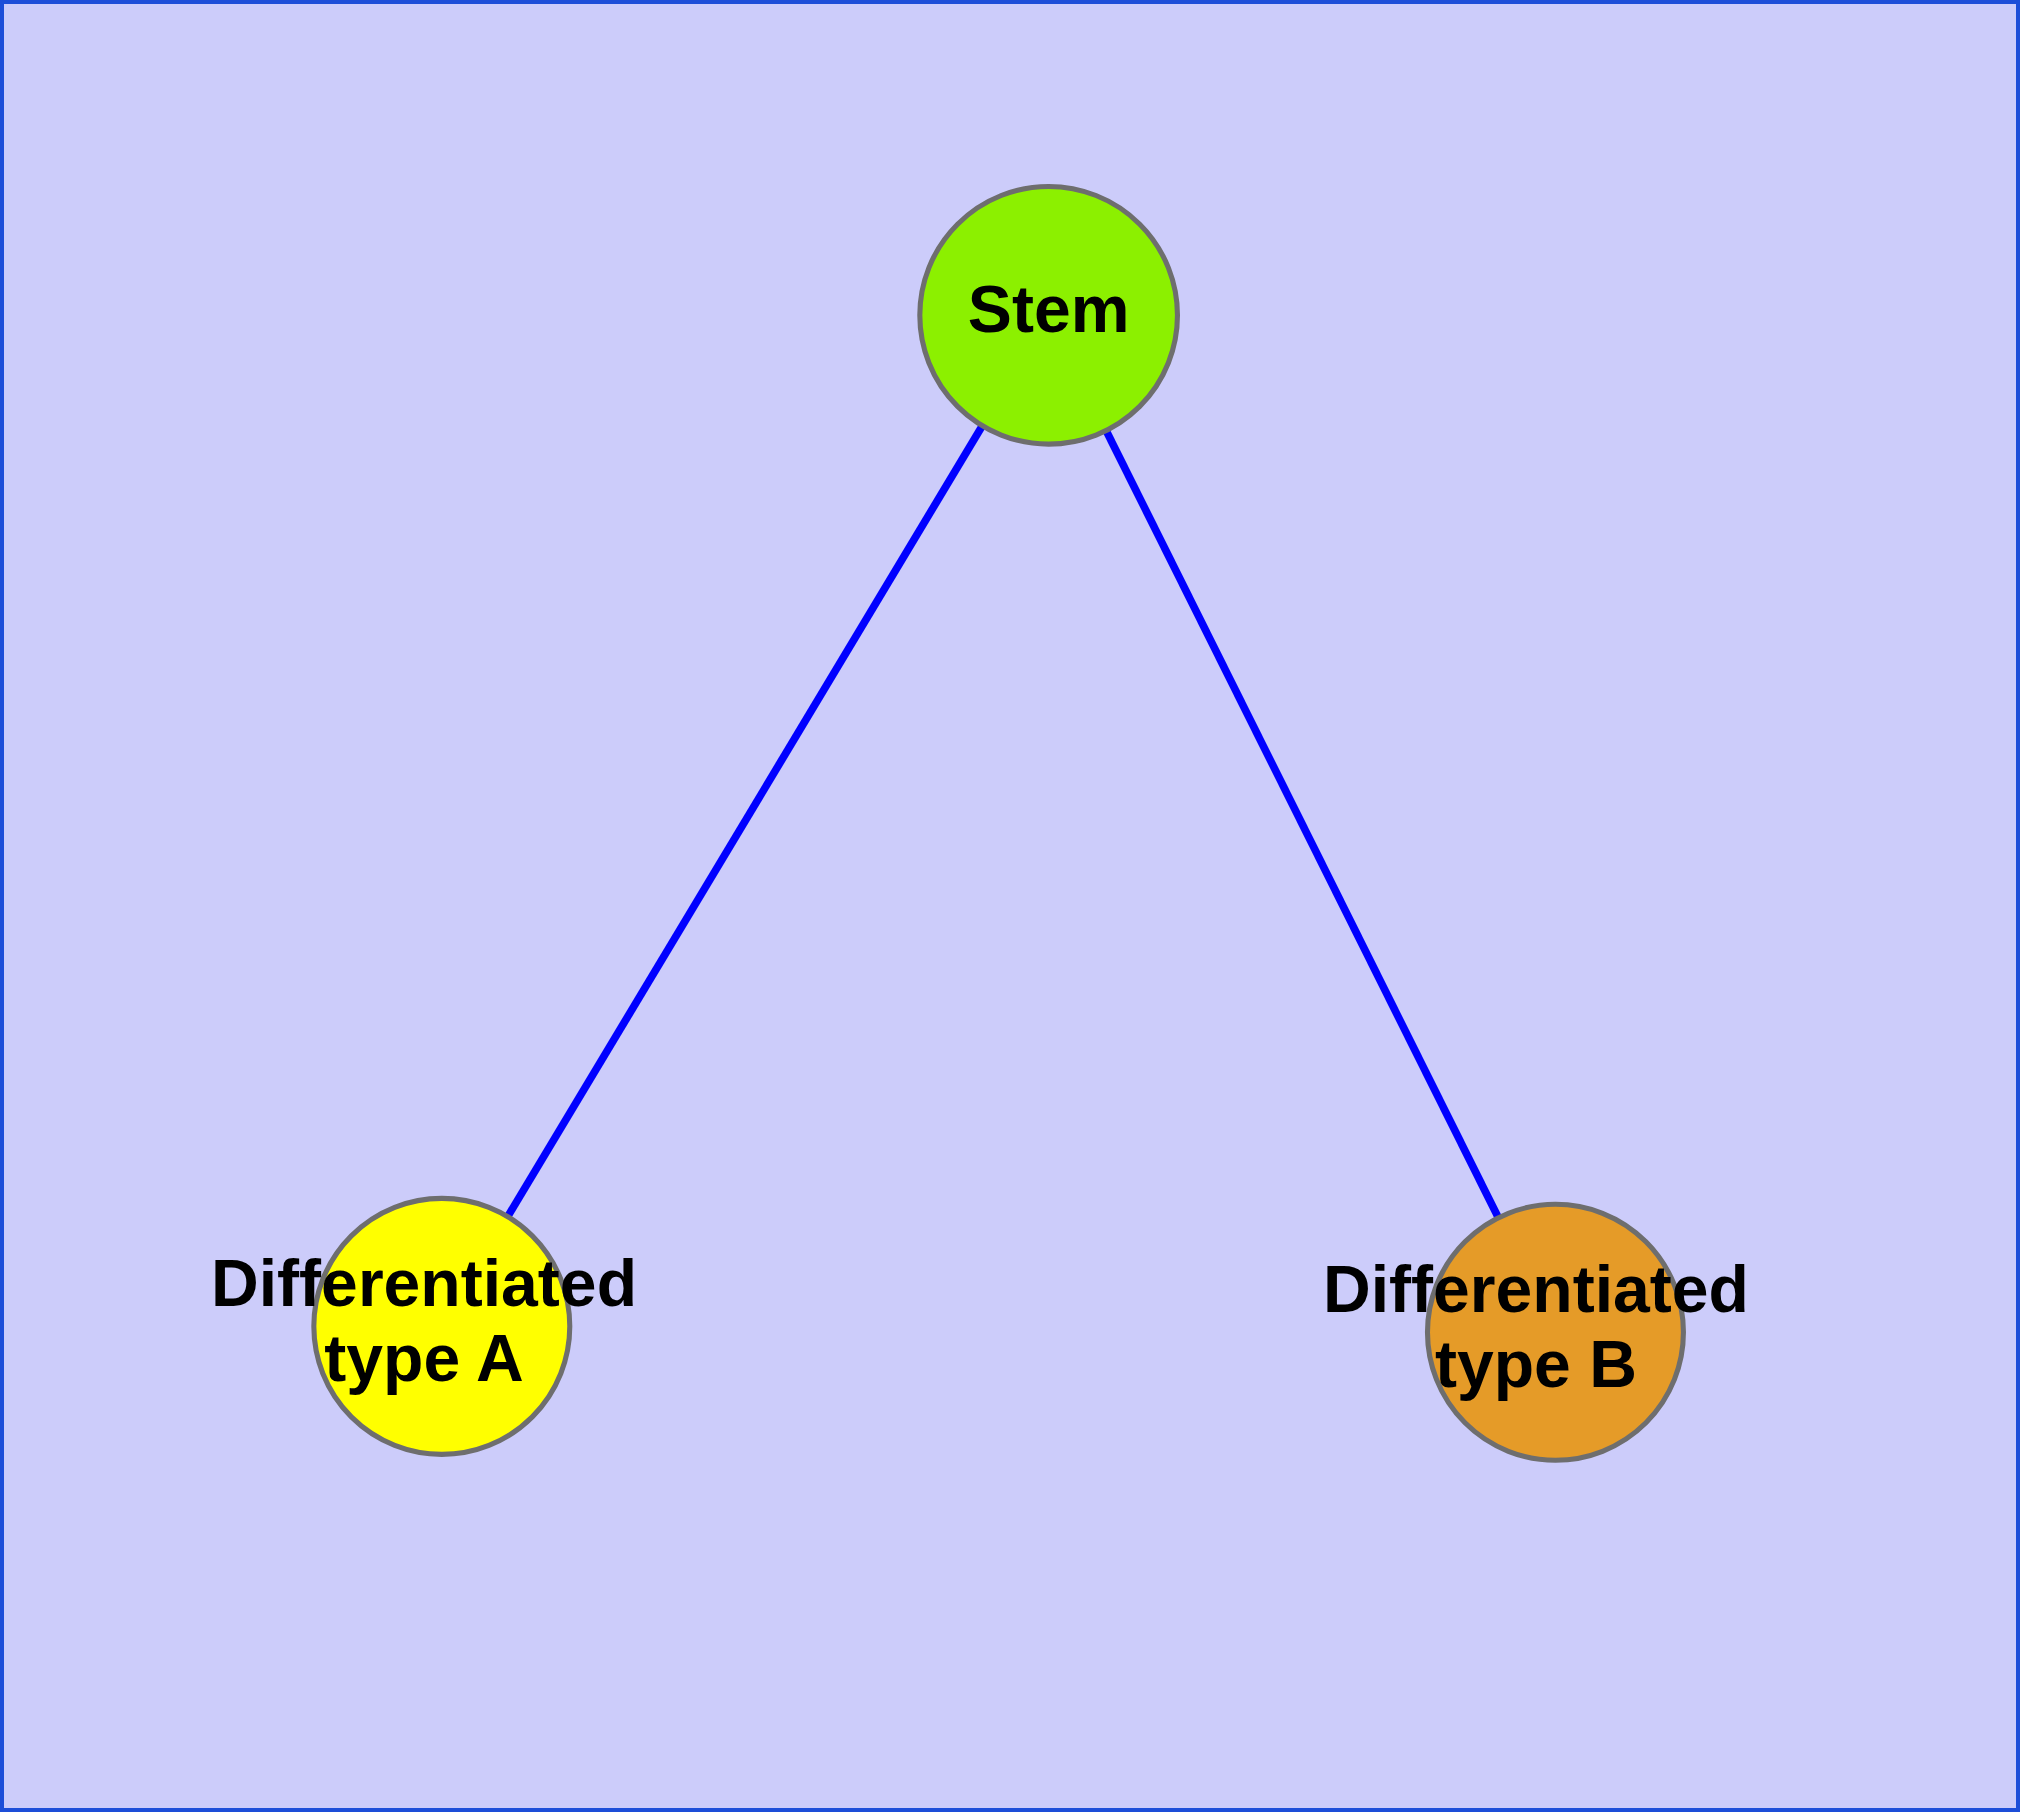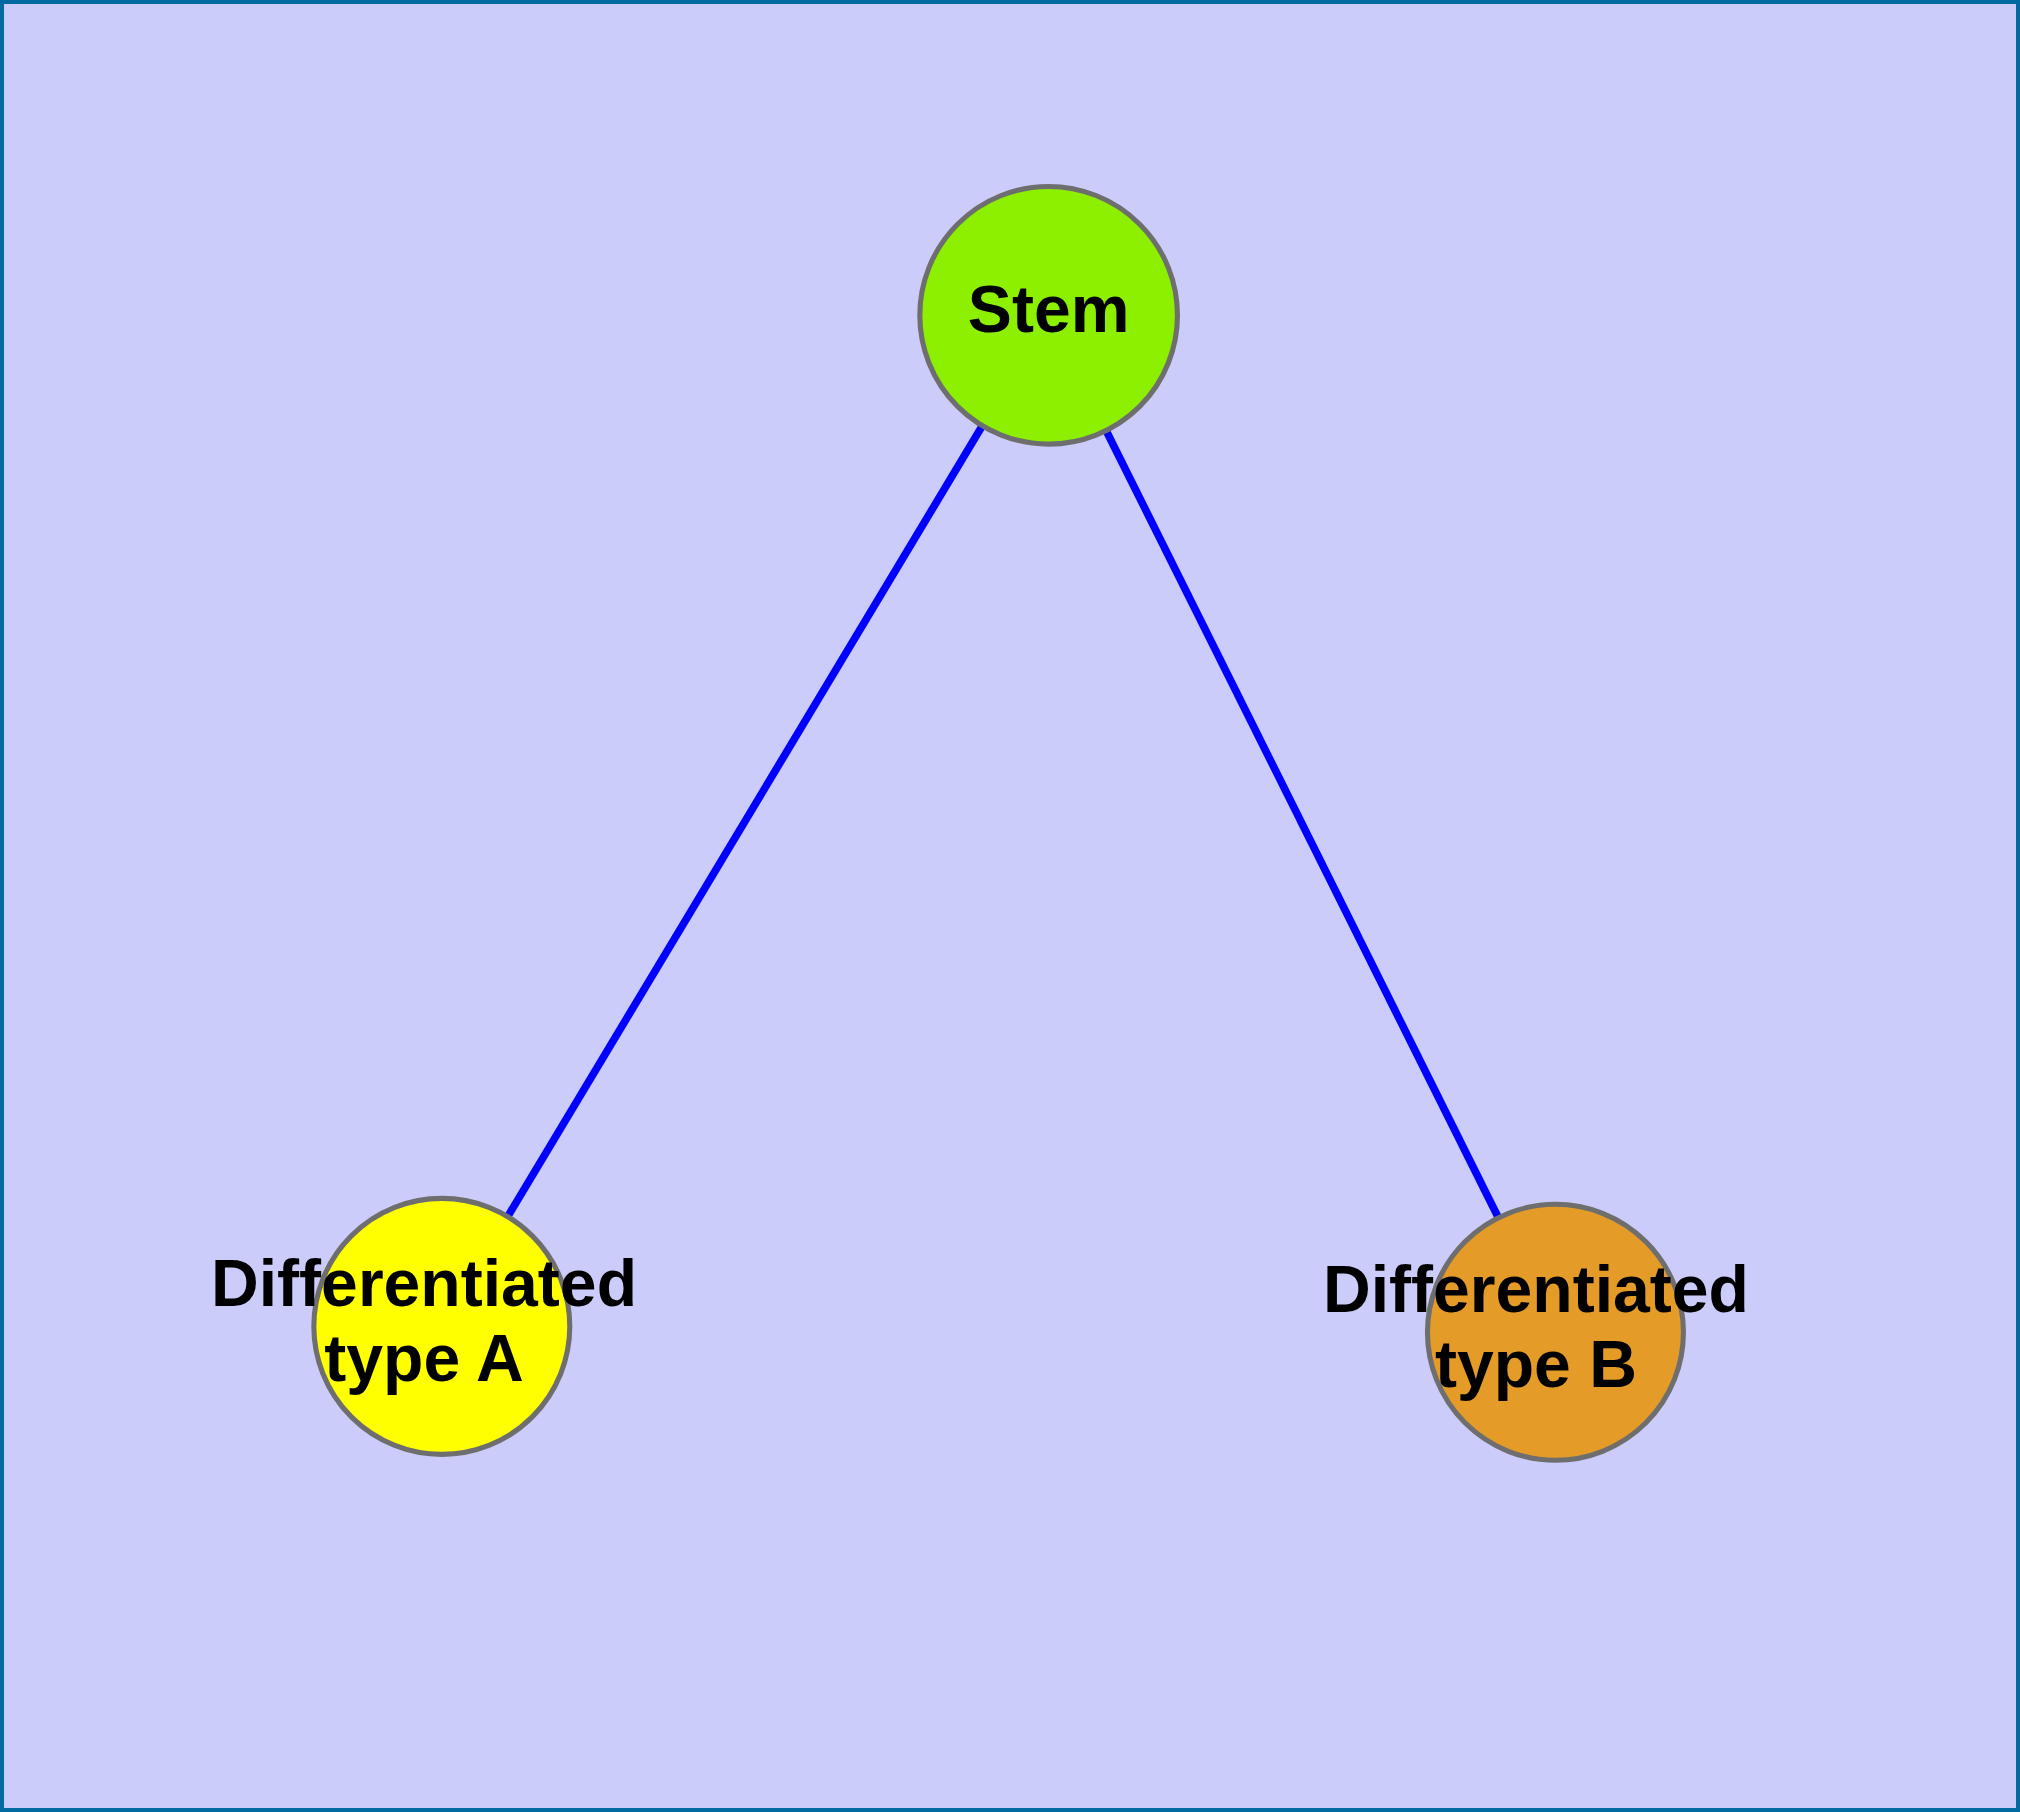--- a/index.html
+++ b/index.html
@@ -41,21 +41,21 @@
     font-family: "Liberation Sans", sans-serif;
     font-weight: bold;
     fill: #000000;
     text-anchor: middle;
     dominant-baseline: middle;
   }
 </style>
 </head>
 <body>
 
-<div id="canvas" style="background: #0369a1;">
+<div id="canvas" style="background: #1d4ed8;">
   <div id="plot-area" style="background: rgb(204, 204, 250);"></div>
 
   <svg id="graph-svg" viewBox="0 0 2384 2138" xmlns="http://www.w3.org/2000/svg">
     <g id="edges-layer">
         <line x1="1159.8097832183912" y1="500.6144254475688" x2="597.6756153363981" y2="1437.243004055415" stroke="#0000ff" stroke-width="9" stroke-linecap="butt"></line>
         <line x1="1303.902975001621" y1="506.25346154171405" x2="1768.5430448317234" y2="1438.6415615352307" stroke="#0000ff" stroke-width="9" stroke-linecap="butt"></line>
       </g>
     <g id="nodes-layer">
         <circle cx="1237" cy="372" r="152" fill="#8cf000" stroke="#6e6e6e" stroke-width="6"></circle>
         <circle cx="521" cy="1565" r="151" fill="#ffff00" stroke="#6e6e6e" stroke-width="6"></circle>

